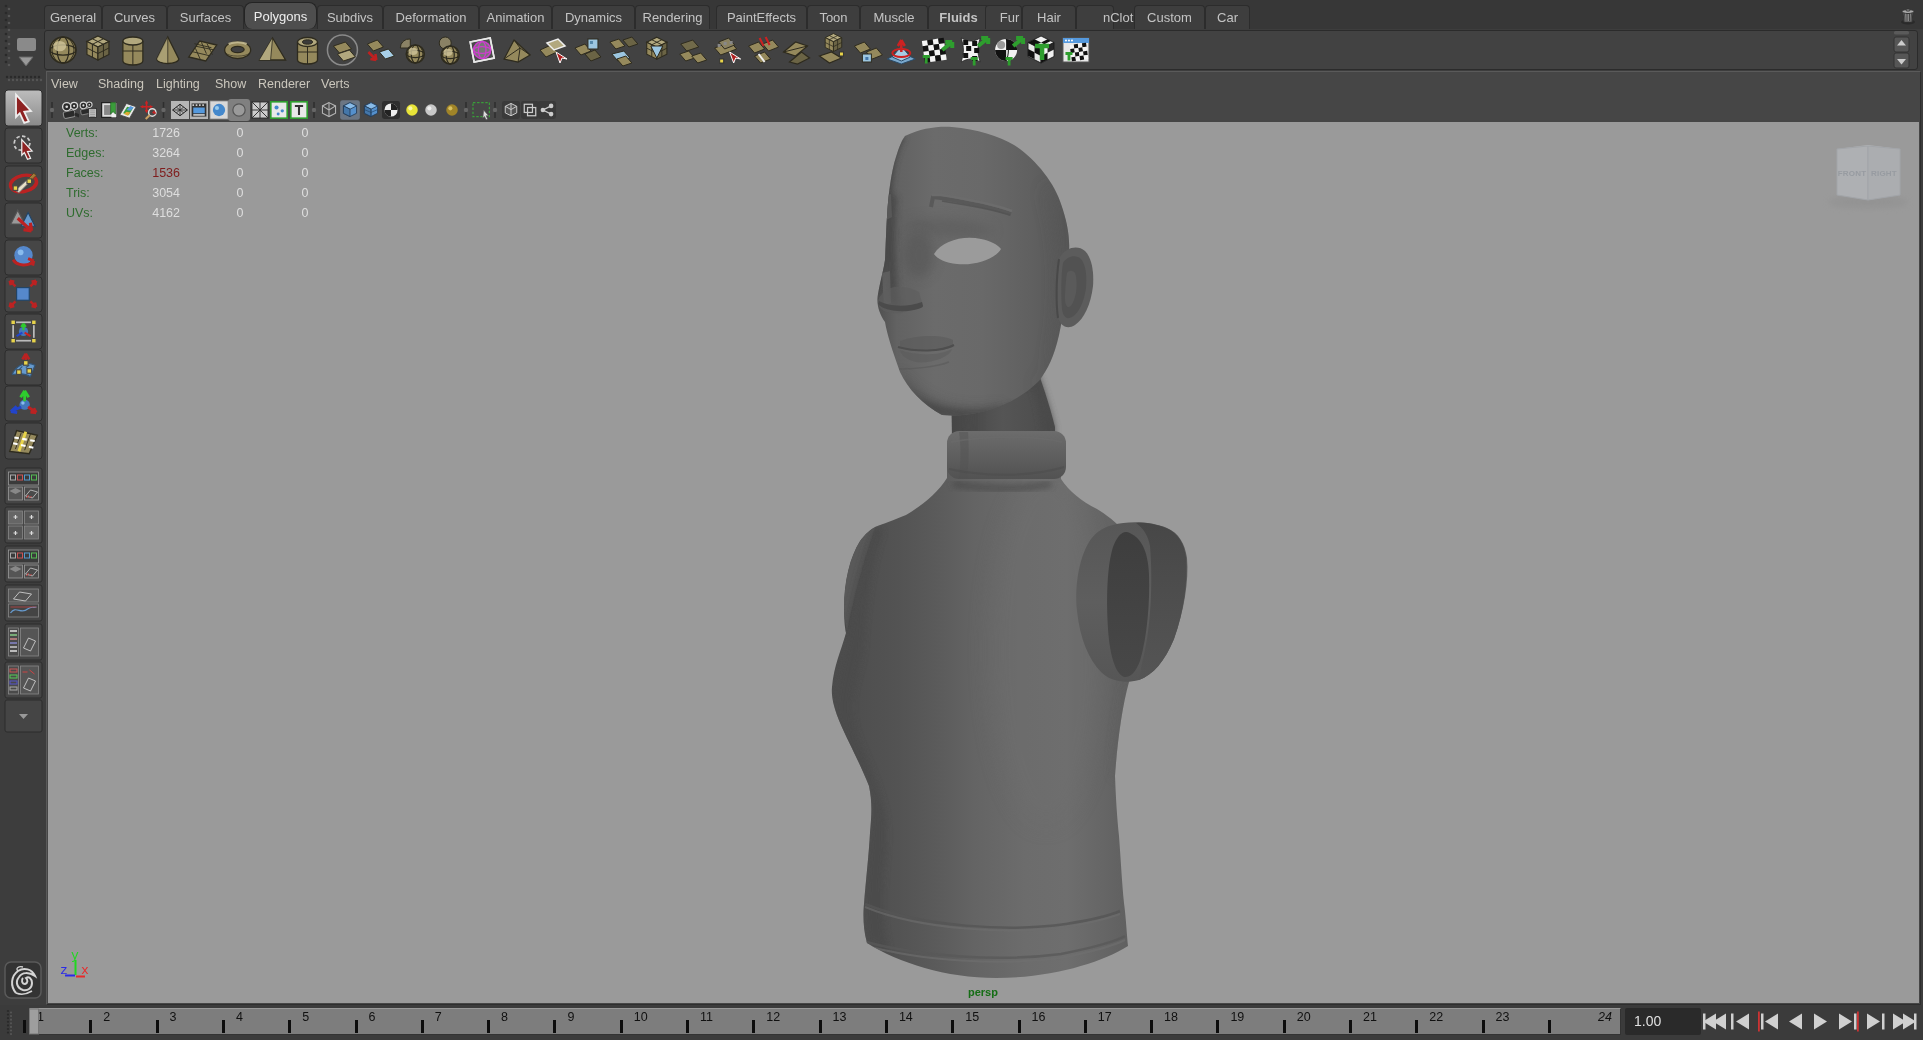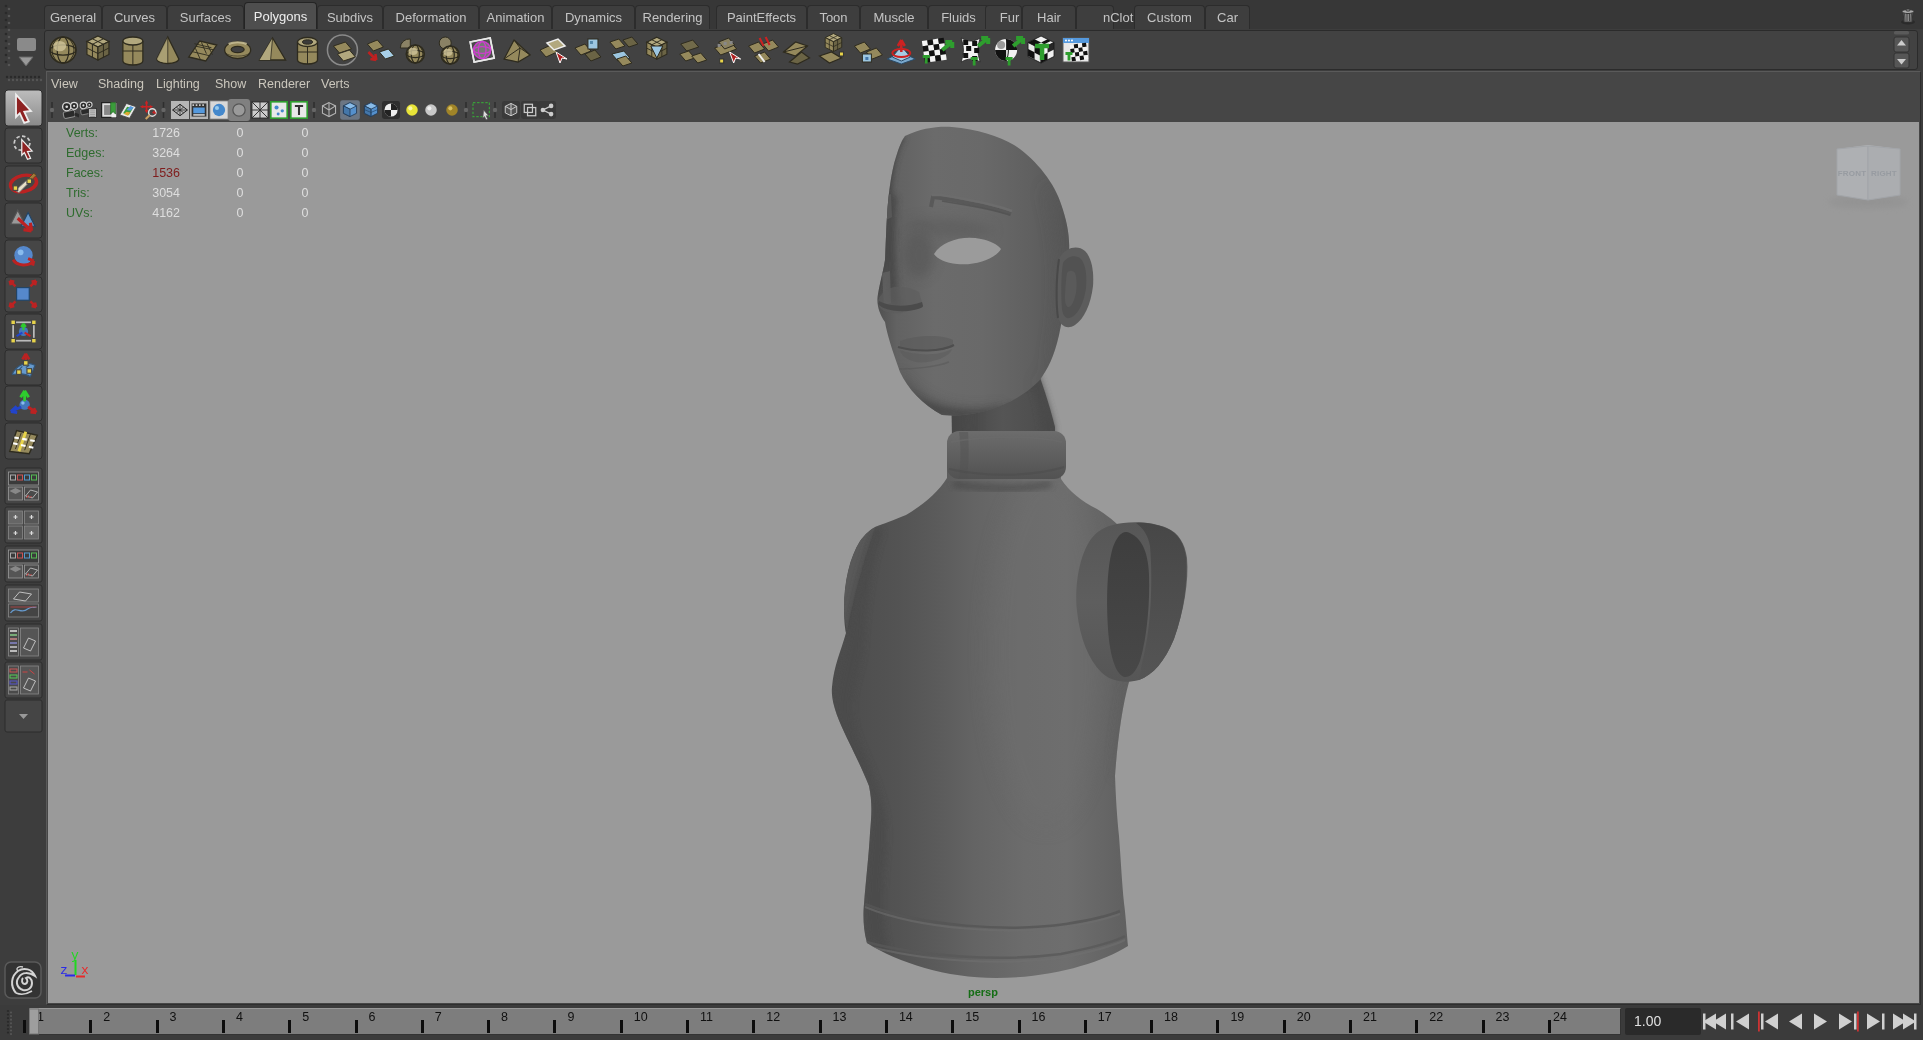--- a/index.html
+++ b/index.html
@@ -5,21 +5,21 @@
   * { margin:0; padding:0; box-sizing:border-box; }
   html,body { width:1923px; height:1040px; overflow:hidden; background:#3d3d3d;
     font-family:"Liberation Sans", sans-serif; }
 
   
   #tabbar { position:absolute; left:0; top:0; width:1923px; height:29px; background:#373737; }
   #tabbar .tab { position:absolute; top:5px; height:24px; line-height:24px; text-align:center;
      color:#c4c4c4; font-size:13px; background:#3e3e3e; border:1px solid #2c2c2c; border-bottom:none;
      border-radius:4px 4px 0 0; }
   #tabbar .tab.active { top:2px; height:27px; line-height:28px; background:#4e4e4e; color:#eeeeee;
-     border-color:#242424; }
+     border-color:#242424;border-radius:8px; }
   
   #shelfrow { position:absolute; left:0; top:29px; width:1923px; height:42px; background:#3d3d3d; }
   #shelfinner { position:absolute; left:44px; top:1px; width:1874px; height:40px; background:#424242;
      border:1px solid #2b2b2b; border-radius:3px; }
   
   #toolbox { position:absolute; left:0; top:71px; width:46px; height:934px; background:#3d3d3d; }
   
   #vp { position:absolute; left:46px; top:71px; width:1875px; height:934px; background:#464646;
      border:1px solid #5a5a5a; border-right-color:#2e2e2e; border-bottom-color:#2e2e2e;}
   #vpmenu { position:absolute; left:0; top:5px; height:20px; color:#cbc7bd; font-size:12.5px; }
@@ -43,21 +43,21 @@
     <div class="tab" style="left: 167px; width: 77px;">Surfaces</div>
     <div class="tab active" style="left: 244px; width: 73px;">Polygons</div>
     <div class="tab" style="left: 317px; width: 66px;">Subdivs</div>
     <div class="tab" style="left: 383px; width: 96px;">Deformation</div>
     <div class="tab" style="left: 479px; width: 73px;">Animation</div>
     <div class="tab" style="left: 552px; width: 83px;">Dynamics</div>
     <div class="tab" style="left: 635px; width: 75px;">Rendering</div>
     <div class="tab" style="left: 716px; width: 91px;">PaintEffects</div>
     <div class="tab" style="left: 807px; width: 53px;">Toon</div>
     <div class="tab" style="left: 860px; width: 68px;">Muscle</div>
-    <div class="tab" style="left: 928px; width: 61px;">Fluids</div>
+    <div class="tab" style="left: 928px; width: 61px; font-weight: bold;">Fluids</div>
     <div class="tab" style="left: 985px; width: 37px; padding-left: 12px;">Fur</div>
     <div class="tab" style="left: 1022px; width: 54px;">Hair</div>
     <div class="tab" style="left: 1076px; width: 38px; padding-left: 26px;">nCloth</div>
     <div class="tab" style="left: 1134px; width: 71px;">Custom</div>
     <div class="tab" style="left: 1205px; width: 45px;">Car</div>
   </div>
 <div id="shelfrow">
     <div id="shelfinner"></div>
   <svg id="shelficons" style="position:absolute;left:44px;top:0" width="1850" height="42">
       <g transform="translate(19,21)">
@@ -994,21 +994,21 @@
       <div class="num" style="left: 1200.4px;">19</div>
       <div class="tick" style="left: 1252.7px;"></div>
       <div class="num" style="left: 1266.7px;">20</div>
       <div class="tick" style="left: 1319px;"></div>
       <div class="num" style="left: 1333px;">21</div>
       <div class="tick" style="left: 1385.3px;"></div>
       <div class="num" style="left: 1399.3px;">22</div>
       <div class="tick" style="left: 1451.6px;"></div>
       <div class="num" style="left: 1465.6px;">23</div>
       <div class="tick" style="left: 1517.9px;"></div>
-      <div class="num" style="left: 1523px;">24</div>
+      <div class="num" style="left: 1568px; font-style: italic;">24</div>
     </div>
     <div id="fpsbox">1.00</div>
   <svg id="tlx" style="position:absolute;left:0;top:0" width="1923" height="35">
       <circle cx="8" cy="6" r="1.1" fill="#2a2a2a"></circle>
       <circle cx="11" cy="7.5" r="1.1" fill="#555"></circle>
       <circle cx="8" cy="9.6" r="1.1" fill="#2a2a2a"></circle>
       <circle cx="11" cy="11.1" r="1.1" fill="#555"></circle>
       <circle cx="8" cy="13.2" r="1.1" fill="#2a2a2a"></circle>
       <circle cx="11" cy="14.7" r="1.1" fill="#555"></circle>
       <circle cx="8" cy="16.8" r="1.1" fill="#2a2a2a"></circle>

